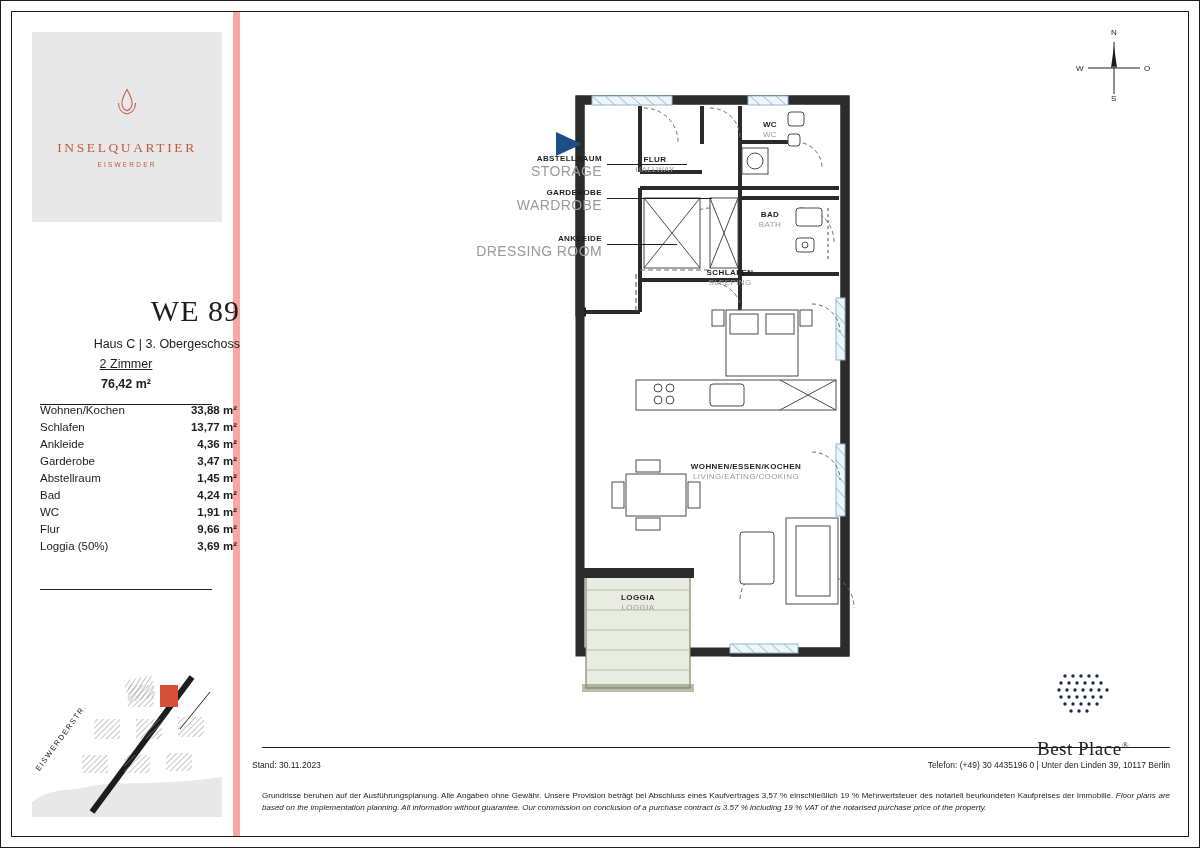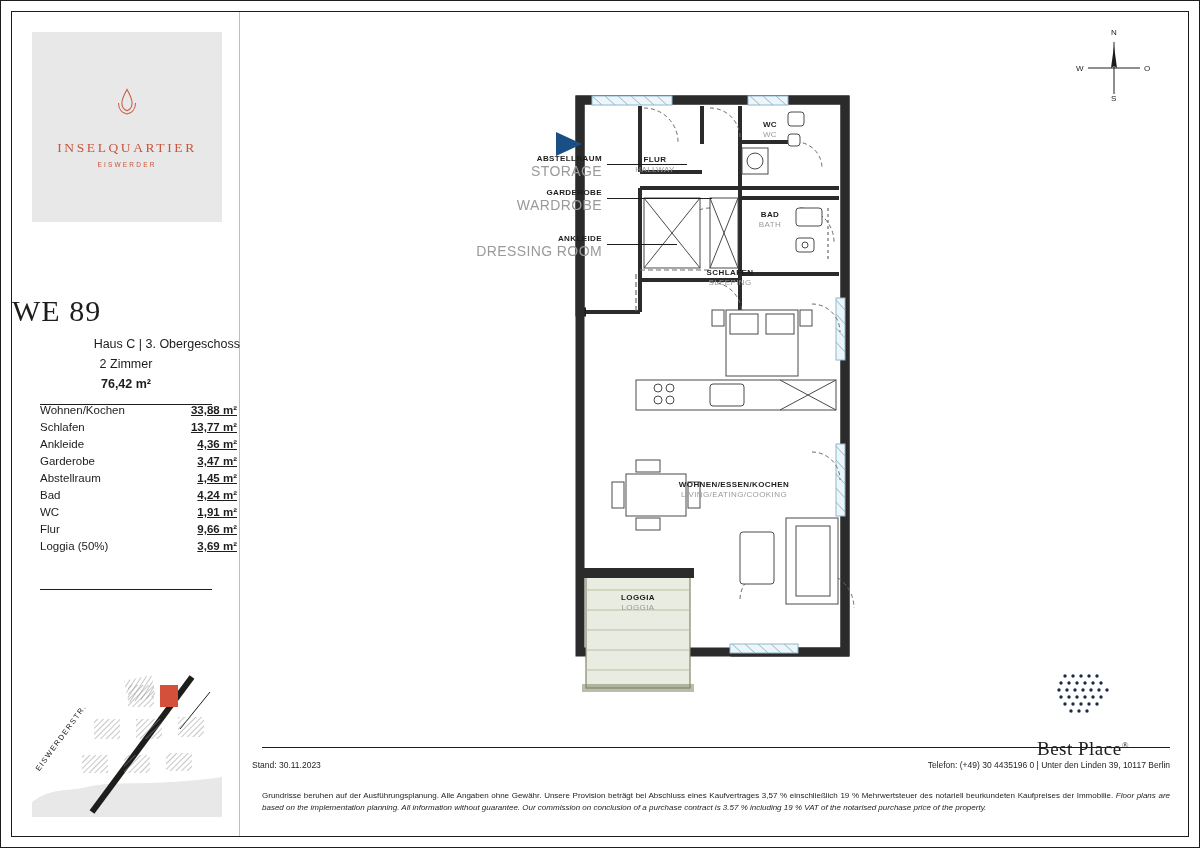--- a/index.html
+++ b/index.html
@@ -1,39 +1,39 @@
 <!DOCTYPE html>
 <html><head>
 <meta charset="utf-8">
 <style>
   html,body{margin:0;padding:0;background:#fff;}
   body{width:1200px;height:848px;font-family:"Liberation Sans",sans-serif;color:#1d1d1b;}
   .page{position:relative;width:1200px;height:848px;box-sizing:border-box;border:1px solid #1d1d1b;}
   .inner{position:absolute;left:10px;top:10px;right:10px;bottom:10px;border:1px solid #1d1d1b;}
 
   
-  .sidebar{position:absolute;left:0;top:0;width:228px;height:100%;border-right:1px solid #fca5a5;box-sizing:border-box;}
+  .sidebar{position:absolute;left:0;top:0;width:228px;height:100%;border-right:7px solid #fca5a5;box-sizing:border-box;}
   .logo-box{position:absolute;left:20px;top:20px;width:190px;height:190px;background:#e8e8e8;display:flex;flex-direction:column;align-items:center;justify-content:center;}
   .logo-mark{width:34px;height:34px;margin-bottom:20px;}
   .logo-title{font-size:13.5px;letter-spacing:2.6px;color:#c8553c;font-family:"Liberation Serif",serif;}
   .logo-sub{font-size:6.5px;letter-spacing:2.2px;color:#c8553c;margin-top:5px;}
 
-  .we-title{position:absolute;left:0;top:282px;width:228px;text-align:left;font-family:"Liberation Serif",serif;font-size:30px;letter-spacing:1px;}
+  .we-title{position:absolute;left:0;top:282px;width:228px;text-align:right;font-family:"Liberation Serif",serif;font-size:30px;letter-spacing:1px;}
   .we-line{position:absolute;left:0;width:228px;text-align:center;font-size:12.5px;}
   .we-l1{top:325px;text-align:right;}
-  .we-l2{top:345px;}
+  .we-l2{top:345px;text-decoration:underline;}
   .we-l3{top:365px;font-weight:bold;font-size:12.5px;}
 
   .rule{position:absolute;left:28px;width:172px;border-top:1px solid #1d1d1b;}
   .rule-top{top:392px;}
   .rule-bot{top:577px;}
 
   .rooms{position:absolute;left:28px;top:390px;width:200px;font-size:11.5px;}
   .room{display:flex;justify-content:space-between;line-height:17px;width:197px;}
-  .room .v{font-weight:bold;text-align:left;text-decoration:underline;}
+  .room .v{font-weight:bold;text-align:left;}
 
   .sitemap{position:absolute;left:20px;top:625px;width:190px;height:180px;}
 
   
   .main{position:absolute;left:228px;top:0;right:0;bottom:0;}
 
   .compass{position:absolute;right:38px;top:20px;width:72px;height:72px;font-size:8px;color:#1d1d1b;}
   .compass .lbl{position:absolute;}
 
   .planwrap{position:absolute;left:0;top:0;right:0;height:690px;}
@@ -342,21 +342,21 @@
         <div class="en">WC</div>
       </div>
       <div class="roomlbl" style="left:505px;top:198px;width:50px;">
         <div class="de">BAD</div>
         <div class="en">BATH</div>
       </div>
       <div class="roomlbl" style="left:440px;top:256px;width:100px;">
         <div class="de">SCHLAFEN</div>
         <div class="en">SLEEPING</div>
       </div>
-      <div class="roomlbl" style="left:404px;top:450px;width:180px;margin-top:18px;">
+      <div class="roomlbl" style="left:416px;top:450px;width:180px;">
         <div class="de">WOHNEN/ESSEN/KOCHEN</div>
         <div class="en">LIVING/EATING/COOKING</div>
       </div>
       <div class="roomlbl" style="left:358px;top:581px;width:80px;">
         <div class="de">LOGGIA</div>
         <div class="en">LOGGIA</div>
       </div>
     </div>
 
     <div class="bp">

